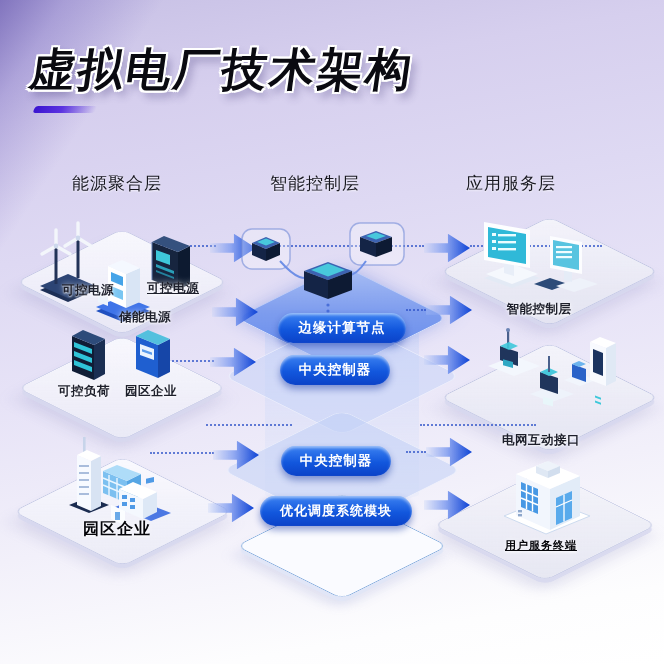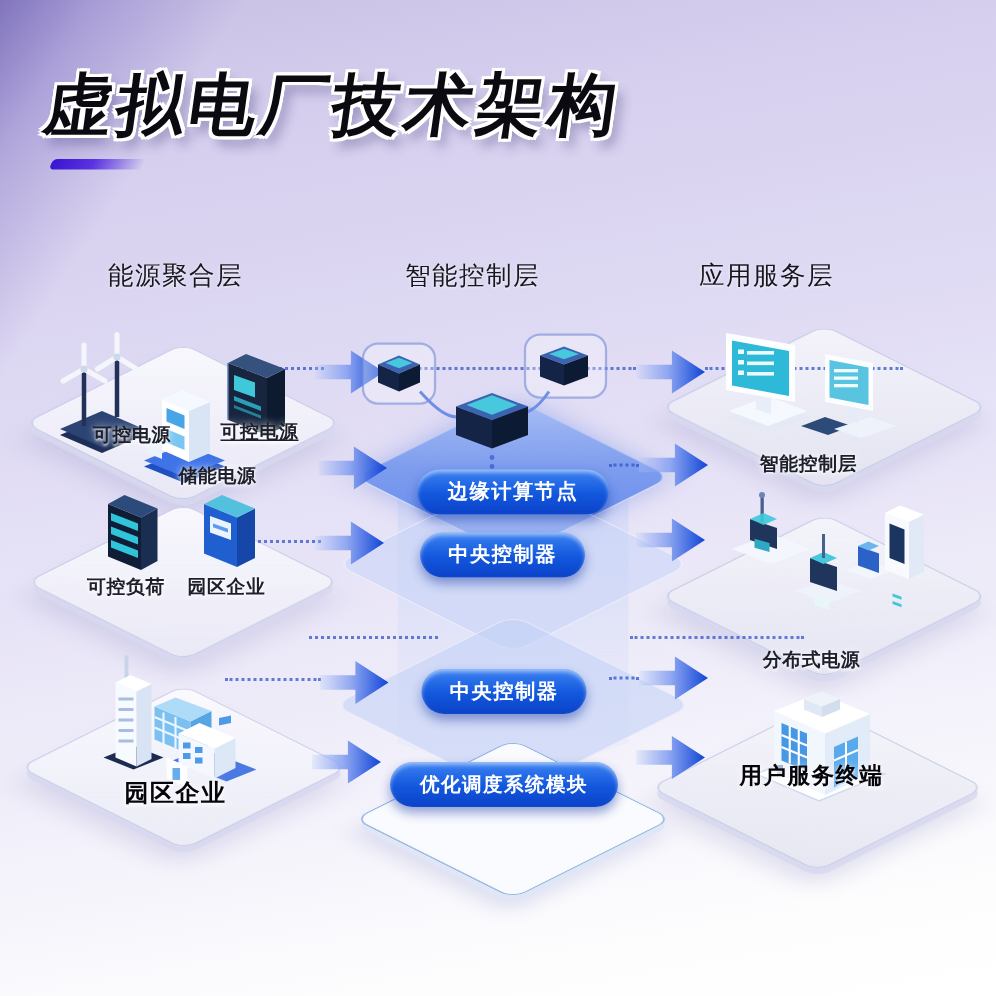--- a/index.html
+++ b/index.html
@@ -317,25 +317,25 @@
         <path d="M68 55 L84 48"></path>
       </g>
     <polygon points="48,14 60,9 72,14 60,19" fill="#eef3fa"></polygon>
     <polygon points="48,14 60,19 60,26 48,21" fill="#dfe8f4"></polygon>
     <polygon points="60,19 72,14 72,21 60,26" fill="#d2deee"></polygon>
   </svg>
 
   <div class="pill" style="left:278px; top:300px; width:128px; height:30px;margin-top:13px;">边缘计算节点</div>
   <div class="pill" style="left:280px; top:355px; width:110px; height:30px;">中央控制器</div>
   <div class="pill" style="left:281px; top:446px; width:110px; height:30px;">中央控制器</div>
-  <div class="pill" style="left:260px; top:496px; width:152px; height:30px; font-size:13px;margin-top:12px;">优化调度系统模块</div>
+  <div class="pill" style="left:260px; top:496px; width:152px; height:30px; font-size:13px;">优化调度系统模块</div>
 
   <div class="lbl" style="left:88px;  top:282px;">可控电源</div>
   <div class="lbl" style="left:173px; top:280px;text-decoration:underline;">可控电源</div>
   <div class="lbl" style="left:145px; top:309px;">储能电源</div>
   <div class="lbl" style="left:84px;  top:383px;">可控负荷</div>
   <div class="lbl" style="left:151px; top:383px;">园区企业</div>
   <div class="lbl big" style="left:117px; top:519px;">园区企业</div>
   <div class="lbl" style="left:539px; top:301px;">智能控制层</div>
-  <div class="lbl" style="left:541px; top:432px;">分布式电源</div>
-  <div class="lbl big" style="left:541px; top:508px; font-size:15px;">用户服务终端</div>
+  <div class="lbl" style="left:541px; top:432px;">电网互动接口</div>
+  <div class="lbl big" style="left:541px; top:538px; font-size:11px;text-decoration:underline;">用户服务终端</div>
 
 </div>
 
 </body></html>

